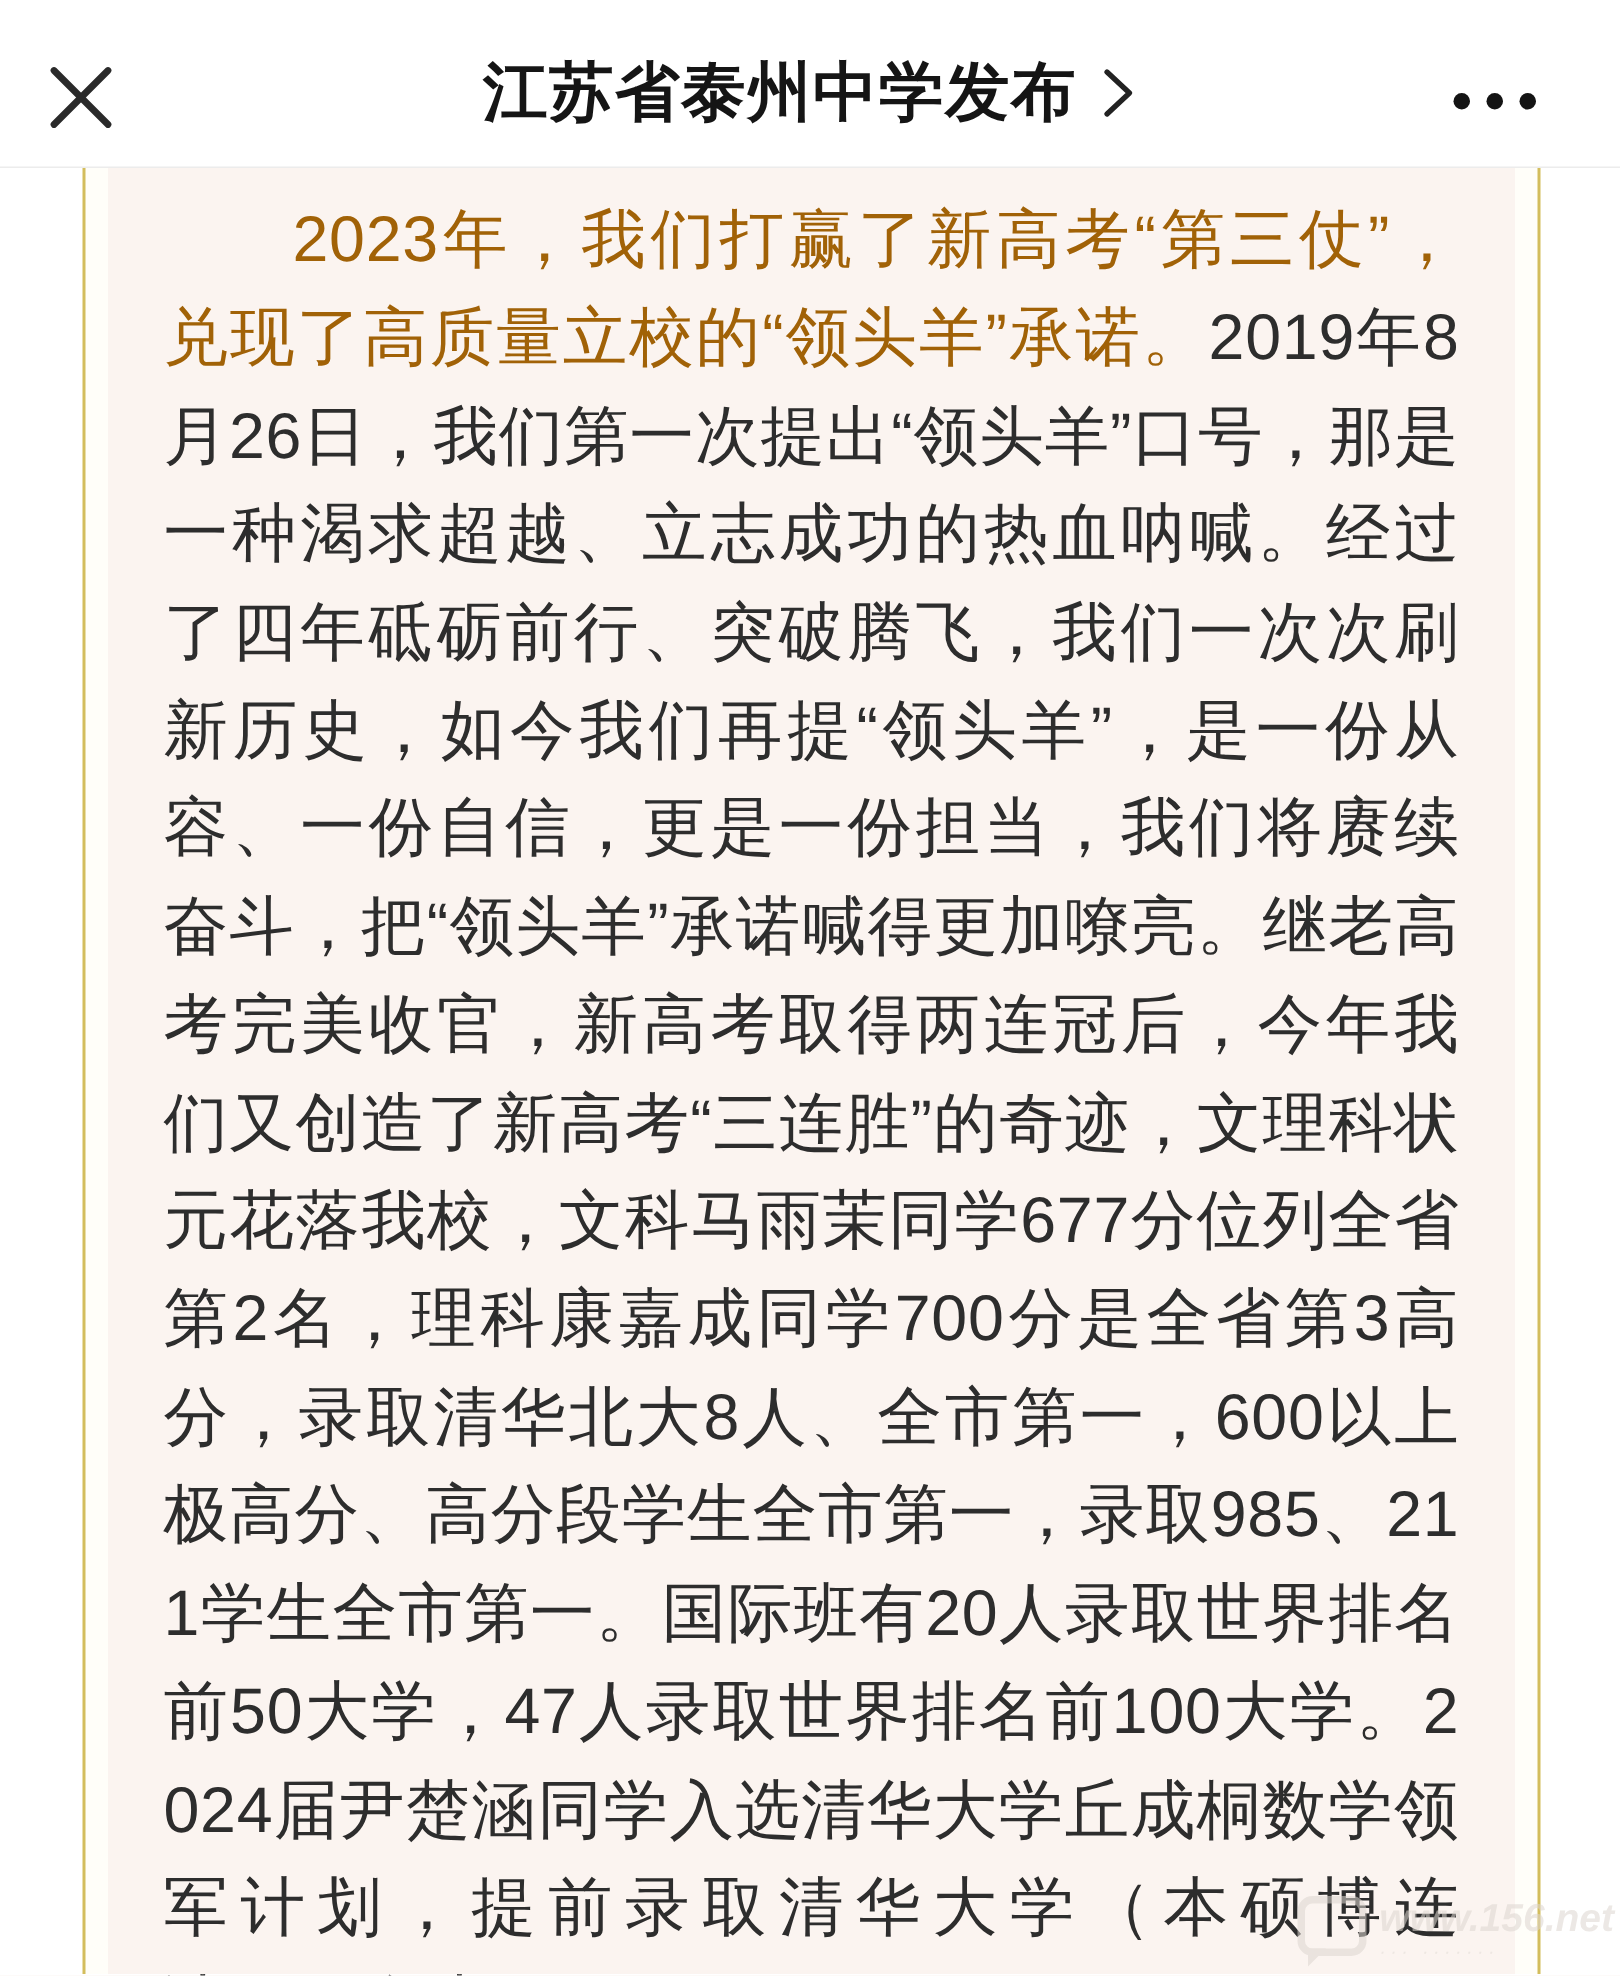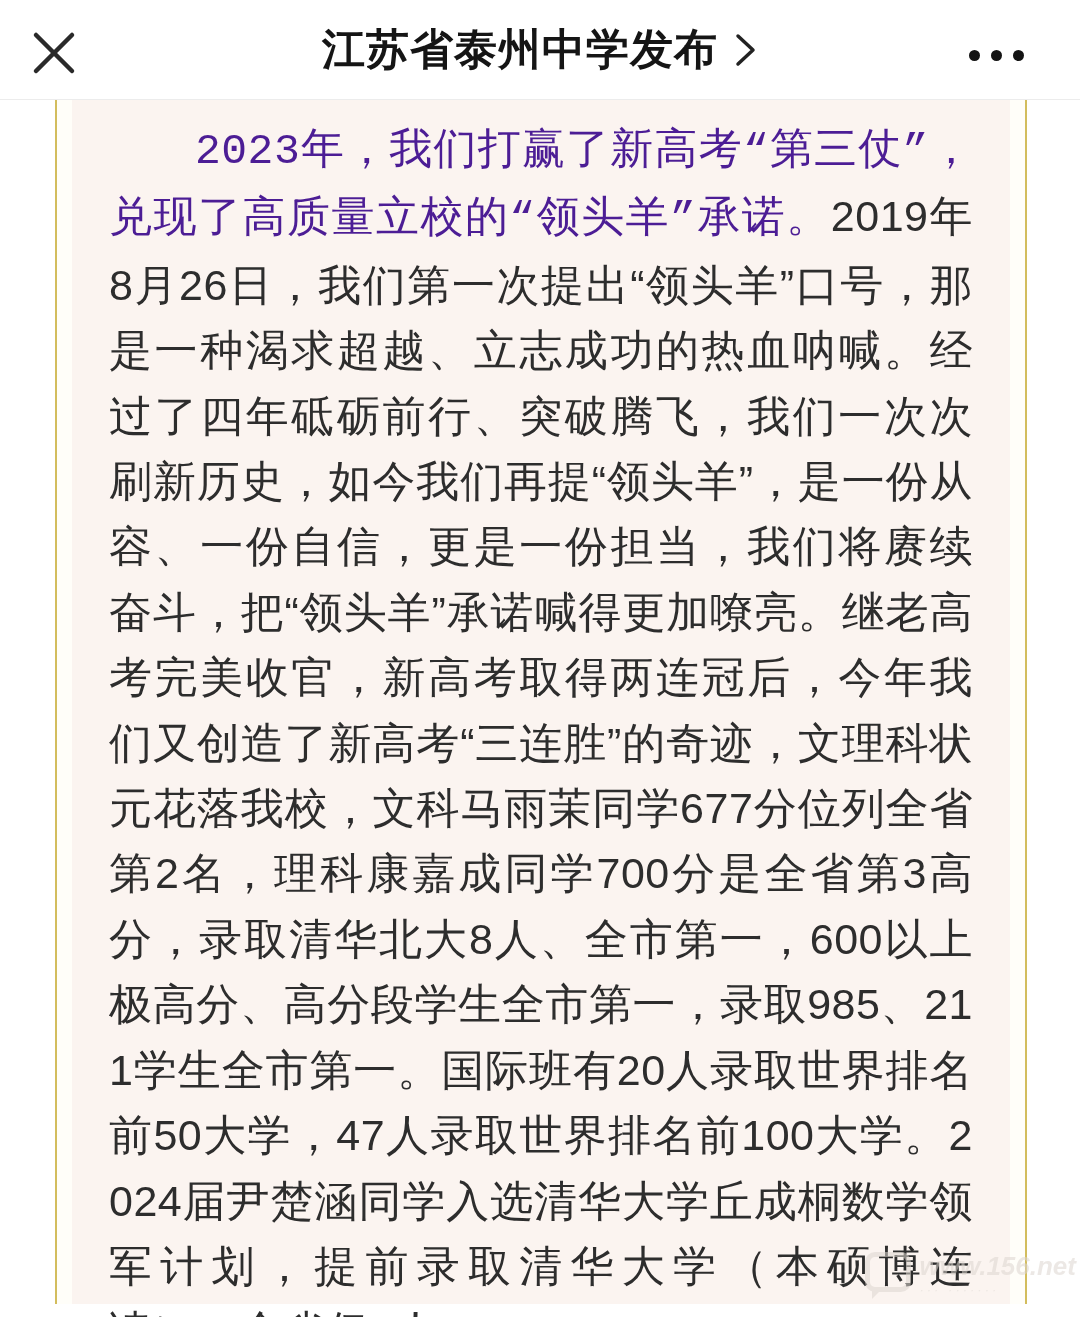--- a/index.html
+++ b/index.html
@@ -11,20 +11,21 @@
   }
 
   
   .header {
     height: 100px;
     background: #ffffff;
     border-bottom: 1px solid #ececec;
     position: relative;
     display: flex;
     align-items: center;
+    margin-top: 12px;
   }
   .close-btn {
     position: absolute;
     left: 18px; top: 18px;
     width: 72px; height: 72px;
     background: transparent; border: none;
     display: flex; align-items: center; justify-content: center;
     cursor: pointer;
   }
   .title-wrap {
@@ -75,21 +76,21 @@
   .article-paragraph {
     font-size: 43px;
     line-height: 65.4px;
     font-weight: 500;
     color: #2d2d2d;
     text-align: justify;
     text-indent: 2em;
     letter-spacing: 0.5px;
     word-break: break-all;
   }
-  .article-highlight { color: #4c1d95; font-family: Liberation Mono, monospace; }
+  .article-highlight { color: #a16207; }
 
   
   .watermark {
     position: absolute;
     right: 4px; bottom: 6px;
     display: flex; align-items: flex-start;
     gap: 8px;
     opacity: 0.55;
     pointer-events: none;
   }

